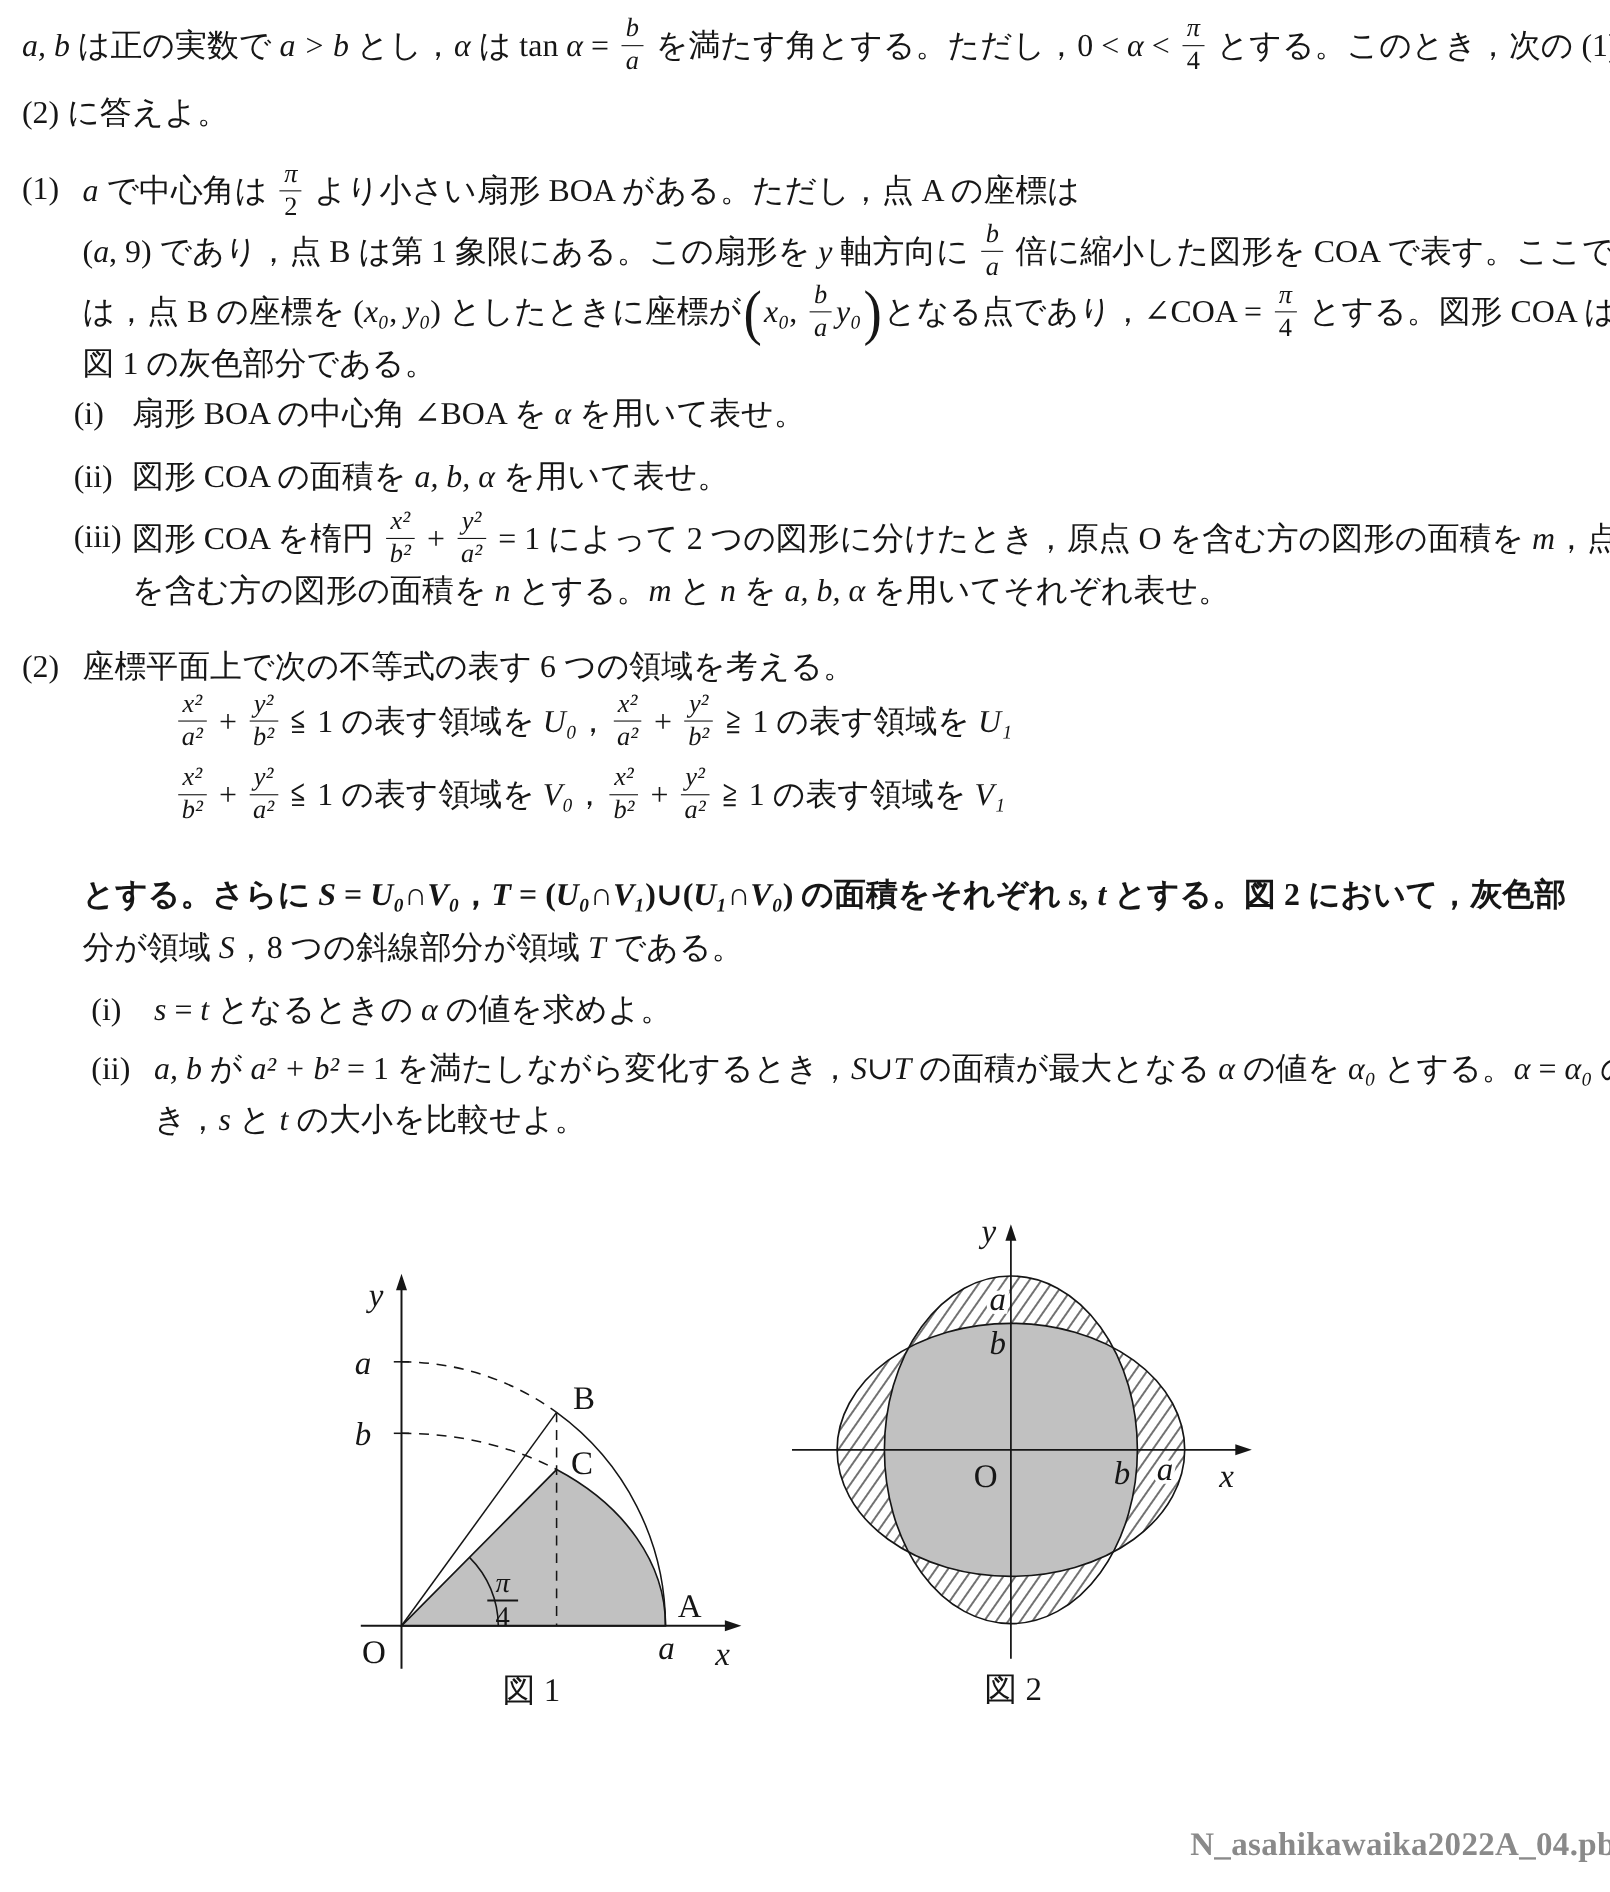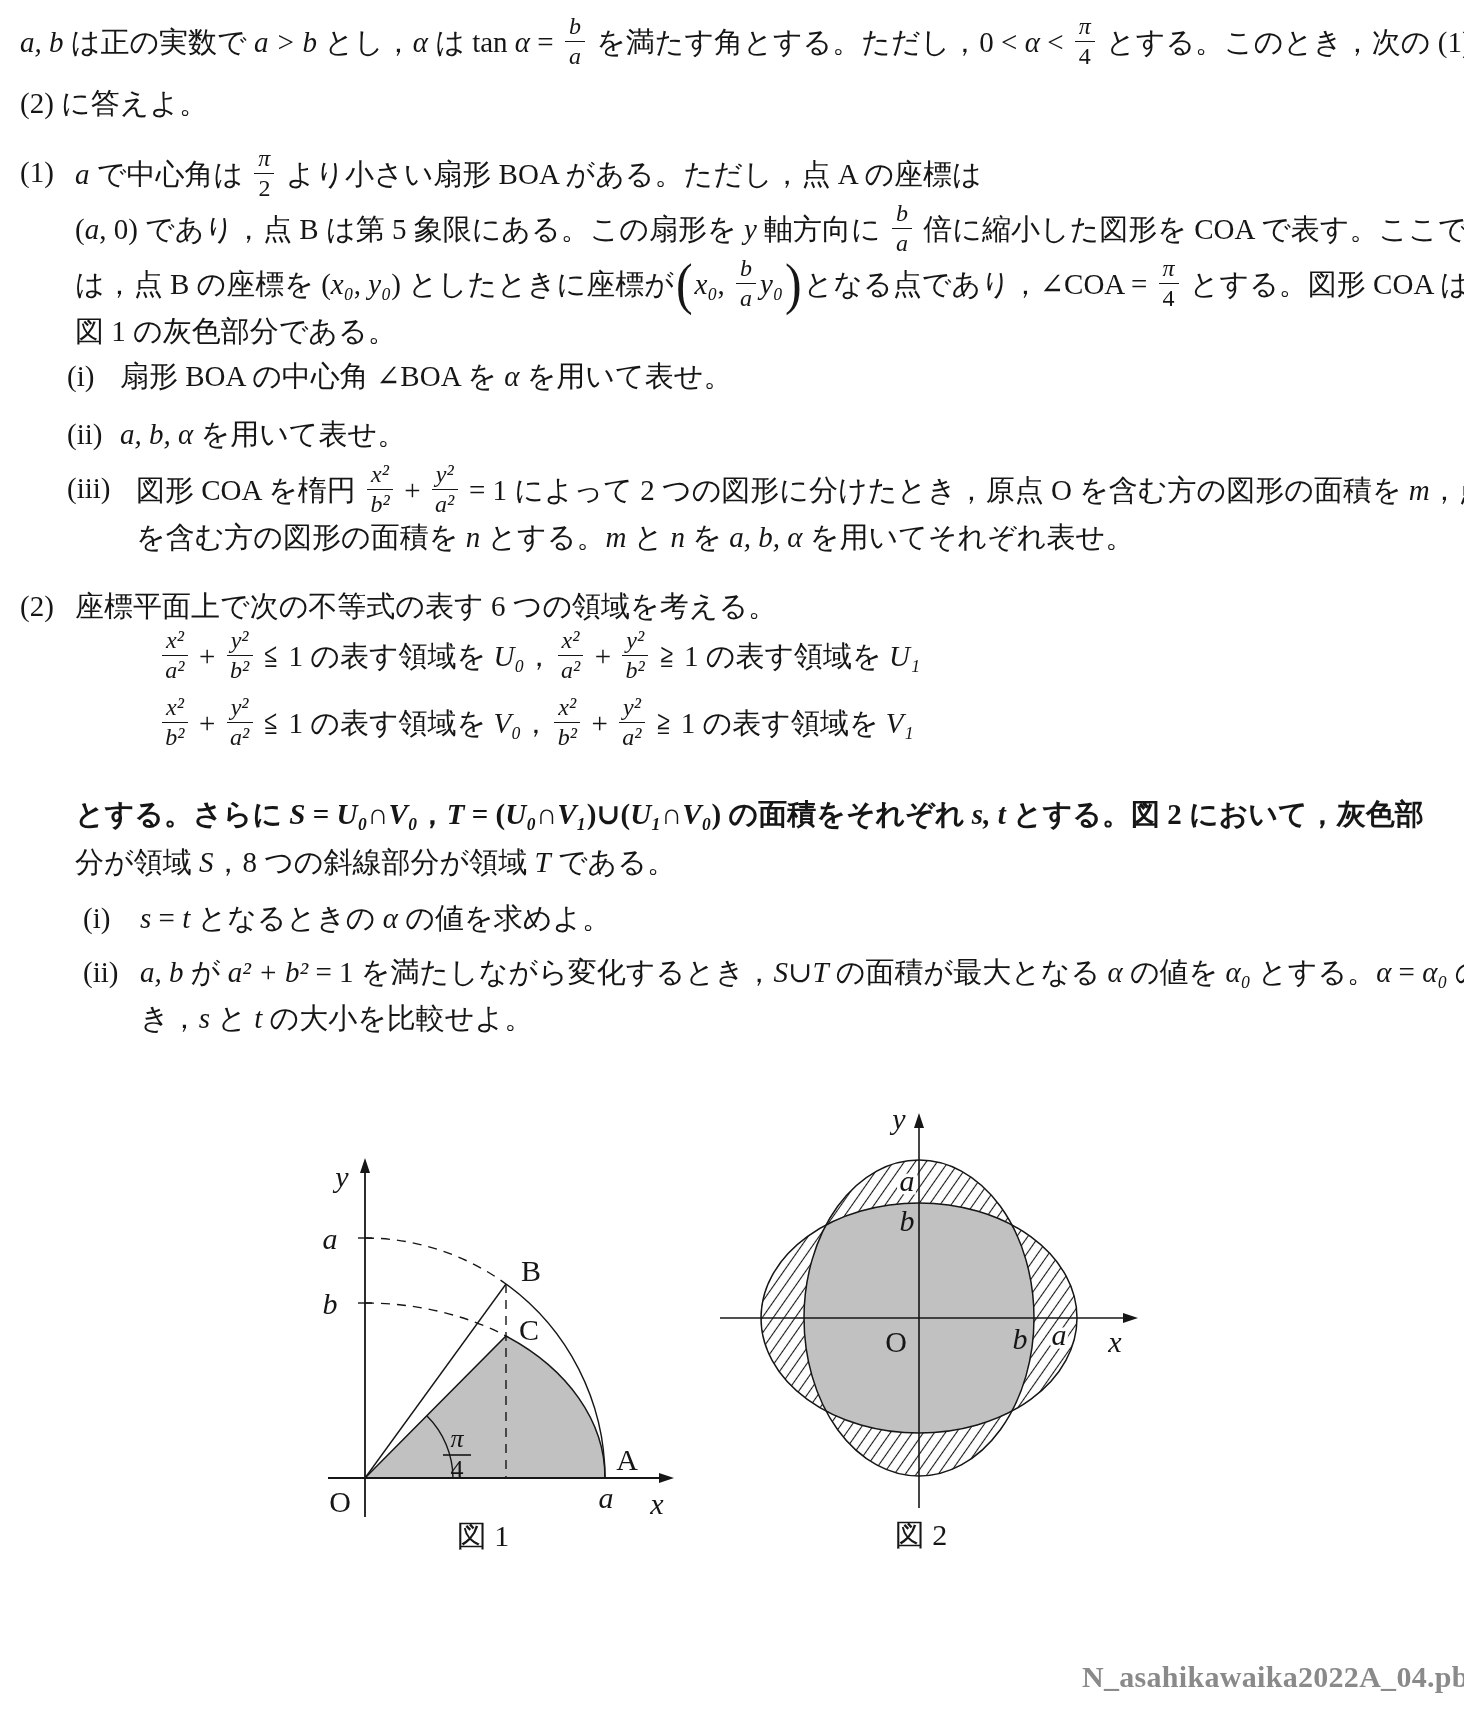--- a/index.html
+++ b/index.html
@@ -17,21 +17,21 @@
   .para{display:flex;align-items:flex-start;}
   .plabel{flex:none;width:55px;line-height:40px;}
   .plabel2{flex:none;width:53px;line-height:40px;}
   .plabel3{flex:none;width:57px;line-height:40px;}
   .lh52{line-height:52px;}
   .pbody{flex:1 1 auto;min-width:0;}
   #intro{top:14px;left:20px;}
   #part1{top:146px;left:20px;right:6px;}
   #item1i{top:356px;left:67px;}
   #item1ii{top:414px;left:67px;}
-  #item1iii{top:462px;left:67px;right:6px;gap:16px;}
+  #item1iii{top:462px;left:67px;right:6px;}
   #part2{top:586px;left:20px;}
   #display{top:628px;left:158px;}
   #display .dline1{margin-bottom:12px;}
   #cont{top:794px;left:75px;right:6px;}
   #cont .cline1{margin-bottom:8px;font-weight:bold;}
   #item2i{top:898px;left:83px;}
   #item2ii{top:952px;left:83px;right:6px;}
   #item2ii .iiline1{margin-bottom:6px;}
   #fig1{left:250px;top:1125px;}
   #fig2{left:690px;top:1005px;}
@@ -48,37 +48,37 @@
 
   <div id="intro" class="abs">
     <div class="line"><span class="m">a, b</span><span class="t"> は正の実数で </span><span class="m">a &gt; b</span><span class="t"> とし，</span><span class="m">α</span><span class="t"> は tan </span><span class="m">α</span><span class="t"> = </span><span class="frac"><span class="fn m">b</span><span class="fd m">a</span></span><span class="t"> を満たす角とする。ただし，0 &lt; </span><span class="m">α</span><span class="t"> &lt; </span><span class="frac"><span class="fn m">π</span><span class="fd">4</span></span><span class="t"> とする。このとき，次の (1) と</span></div>
     <div class="line" style="margin-top:14px;"><span class="t">(2) に答えよ。</span></div>
   </div>
 
   <div id="part1" class="abs para">
     <div class="plabel lh52">(1)</div>
     <div class="pbody">
       <div class="line"><span class="m">a</span><span class="t"> で中心角は </span><span class="frac"><span class="fn m">π</span><span class="fd">2</span></span><span class="t"> より小さい扇形 BOA がある。ただし，点 A の座標は</span></div>
-      <div class="line"><span class="t">(</span><span class="m">a</span><span class="t">, 0) であり，点 B は第 5 象限にある。この扇形を </span><span class="m">y</span><span class="t"> 軸方向に </span><span class="frac"><span class="fn m">b</span><span class="fd m">a</span></span><span class="t"> 倍に縮小した図形を COA で表す。ここで点 C</span></div>
+      <div class="line"><span class="t">(</span><span class="m">a</span><span class="t">, 9) であり，点 B は第 1 象限にある。この扇形を </span><span class="m">y</span><span class="t"> 軸方向に </span><span class="frac"><span class="fn m">b</span><span class="fd m">a</span></span><span class="t"> 倍に縮小した図形を COA で表す。ここで点 C</span></div>
       <div class="line"><span class="t">は，点 B の座標を (</span><span class="m">x₀</span><span class="t">, </span><span class="m">y₀</span><span class="t">) としたときに座標が</span><span class="bigp">(</span><span class="m">x₀</span><span class="t">, </span><span class="frac"><span class="fn m">b</span><span class="fd m">a</span></span><span class="m">y₀</span><span class="bigp">)</span><span class="t">となる点であり，∠COA = </span><span class="frac"><span class="fn m">π</span><span class="fd">4</span></span><span class="t"> とする。図形 COA は</span></div>
       <div class="line"><span class="t">図 1 の灰色部分である。</span></div>
     </div>
   </div>
 
   <div id="item1i" class="abs para">
     <div class="plabel2">(i)</div>
     <div class="pbody">
       <div class="line"><span class="t">扇形 BOA の中心角 ∠BOA を </span><span class="m">α</span><span class="t"> を用いて表せ。</span></div>
     </div>
   </div>
 
   <div id="item1ii" class="abs para">
     <div class="plabel2">(ii)</div>
     <div class="pbody">
-      <div class="line"><span class="m">a, b, α</span><span class="t"> を用いて表せ。</span></div>
+      <div class="line"><span class="t">図形 COA の面積を </span><span class="m">a, b, α</span><span class="t"> を用いて表せ。</span></div>
     </div>
   </div>
 
   <div id="item1iii" class="abs para">
     <div class="plabel2 lh52">(iii)</div>
     <div class="pbody">
       <div class="line"><span class="t">図形 COA を楕円 </span><span class="frac"><span class="fn m">x²</span><span class="fd m">b²</span></span><span class="t"> + </span><span class="frac"><span class="fn m">y²</span><span class="fd m">a²</span></span><span class="t"> = 1 によって 2 つの図形に分けたとき，原点 O を含む方の図形の面積を </span><span class="m">m</span><span class="t">，点 A</span></div>
       <div class="line"><span class="t">を含む方の図形の面積を </span><span class="m">n</span><span class="t"> とする。</span><span class="m">m</span><span class="t"> と </span><span class="m">n</span><span class="t"> を </span><span class="m">a, b, α</span><span class="t"> を用いてそれぞれ表せ。</span></div>
     </div>
   </div>

